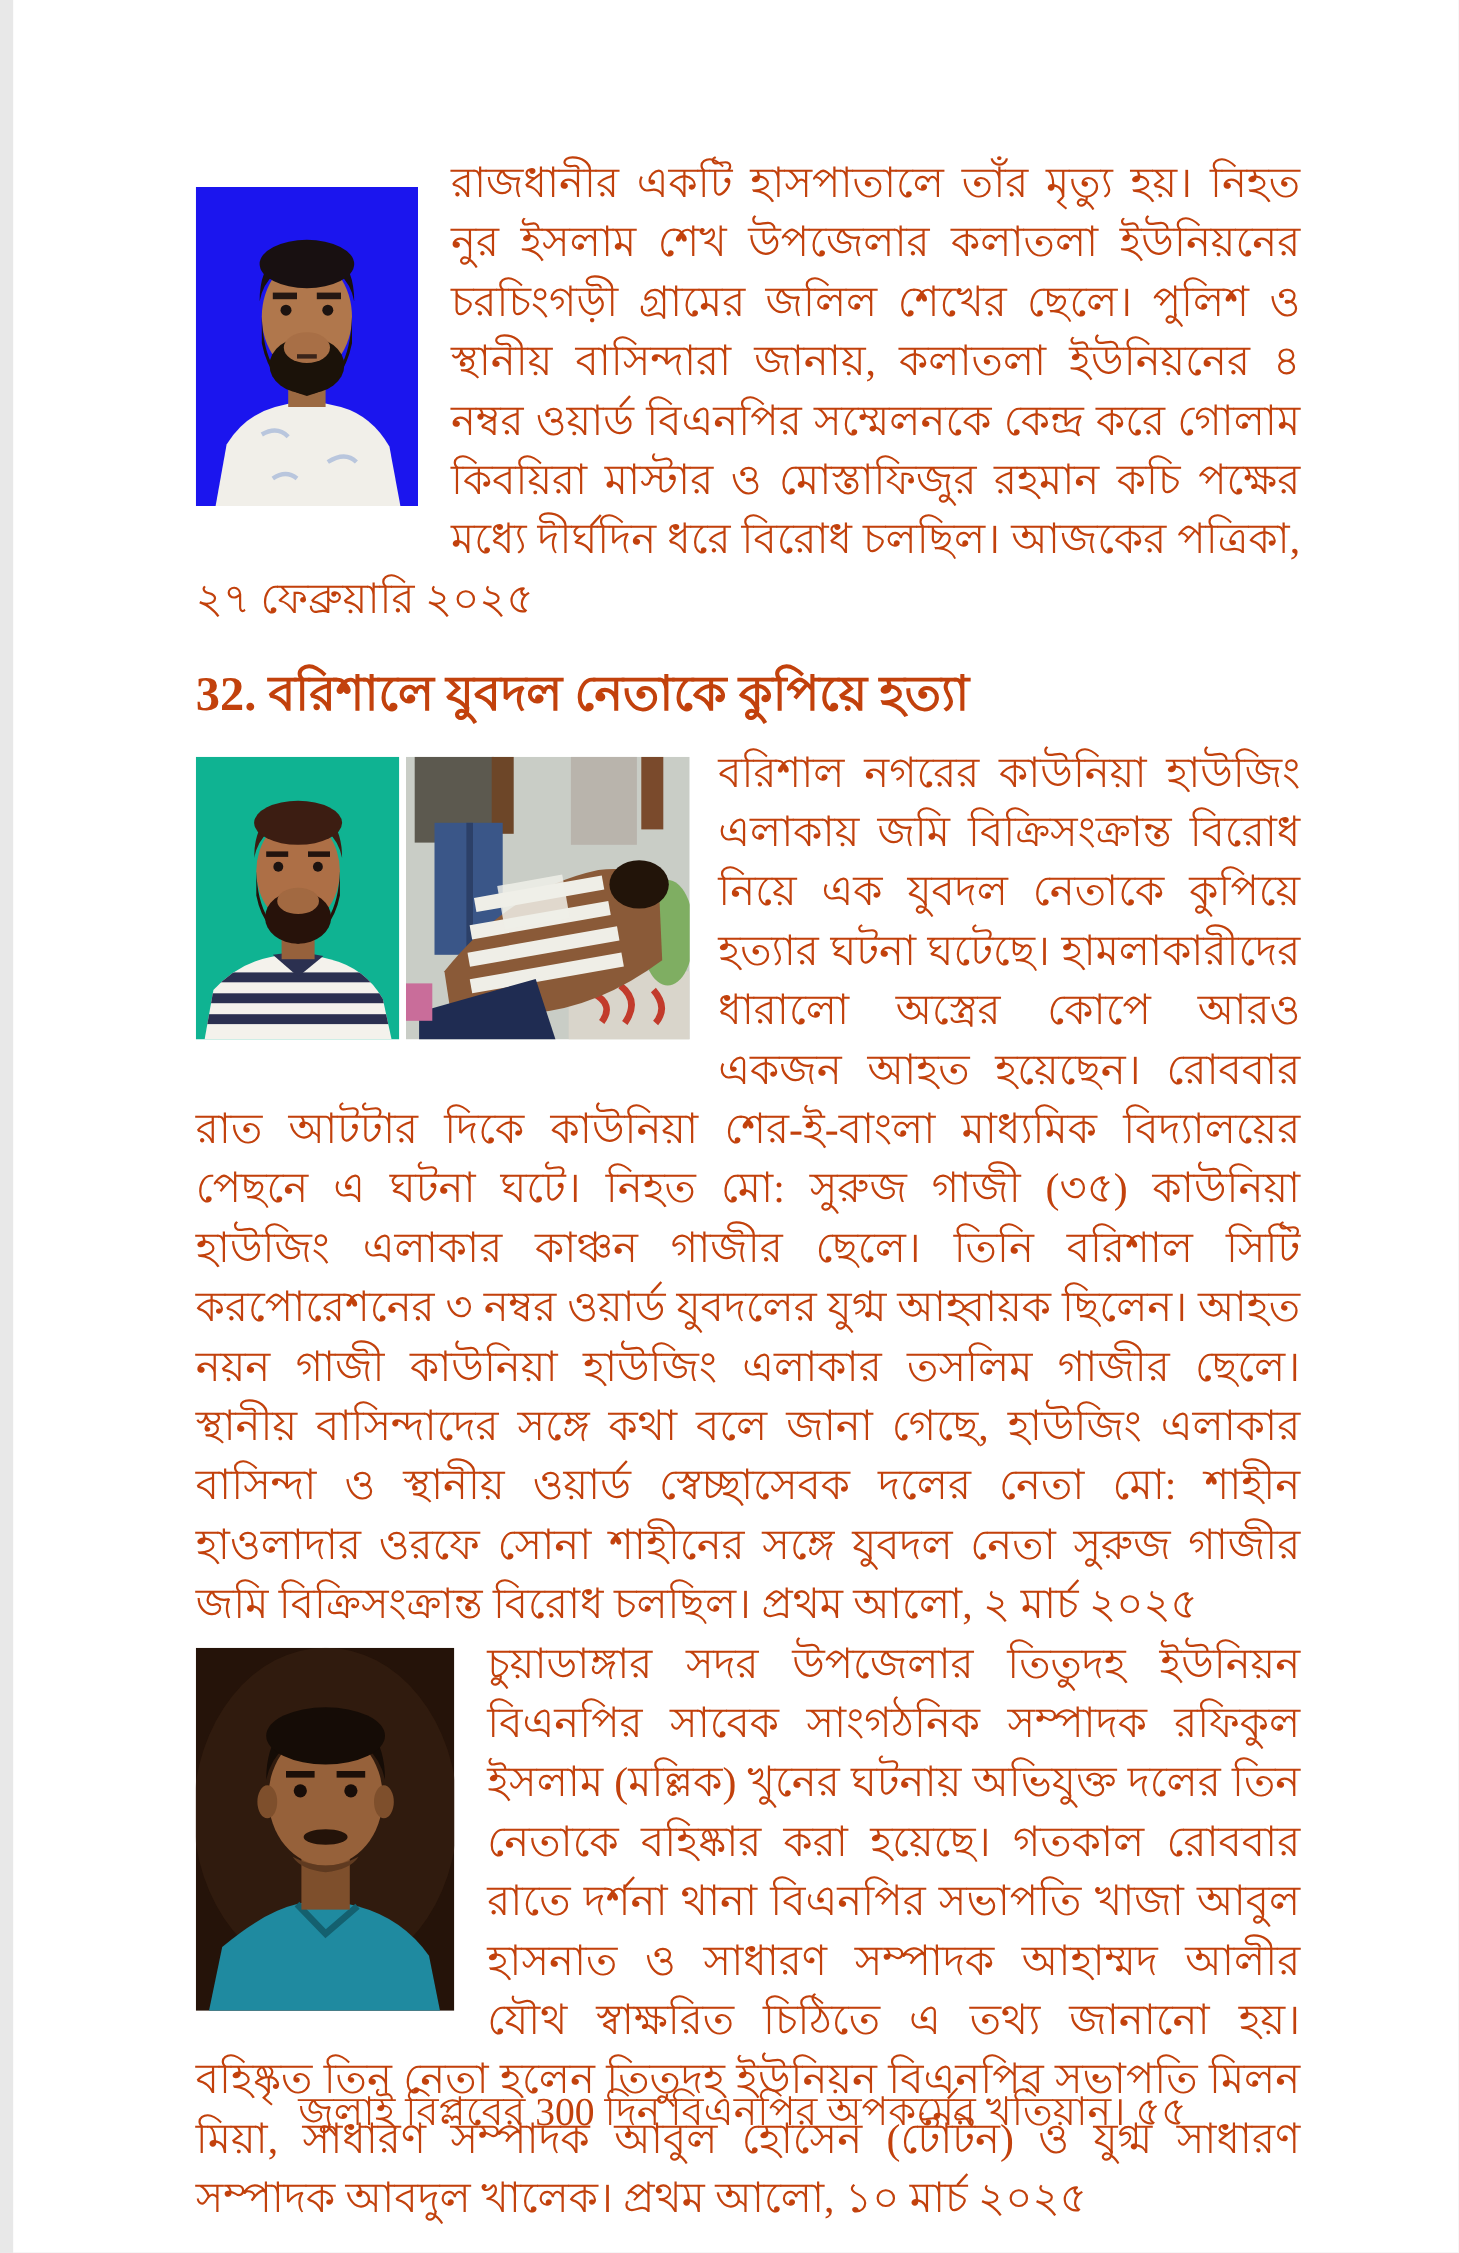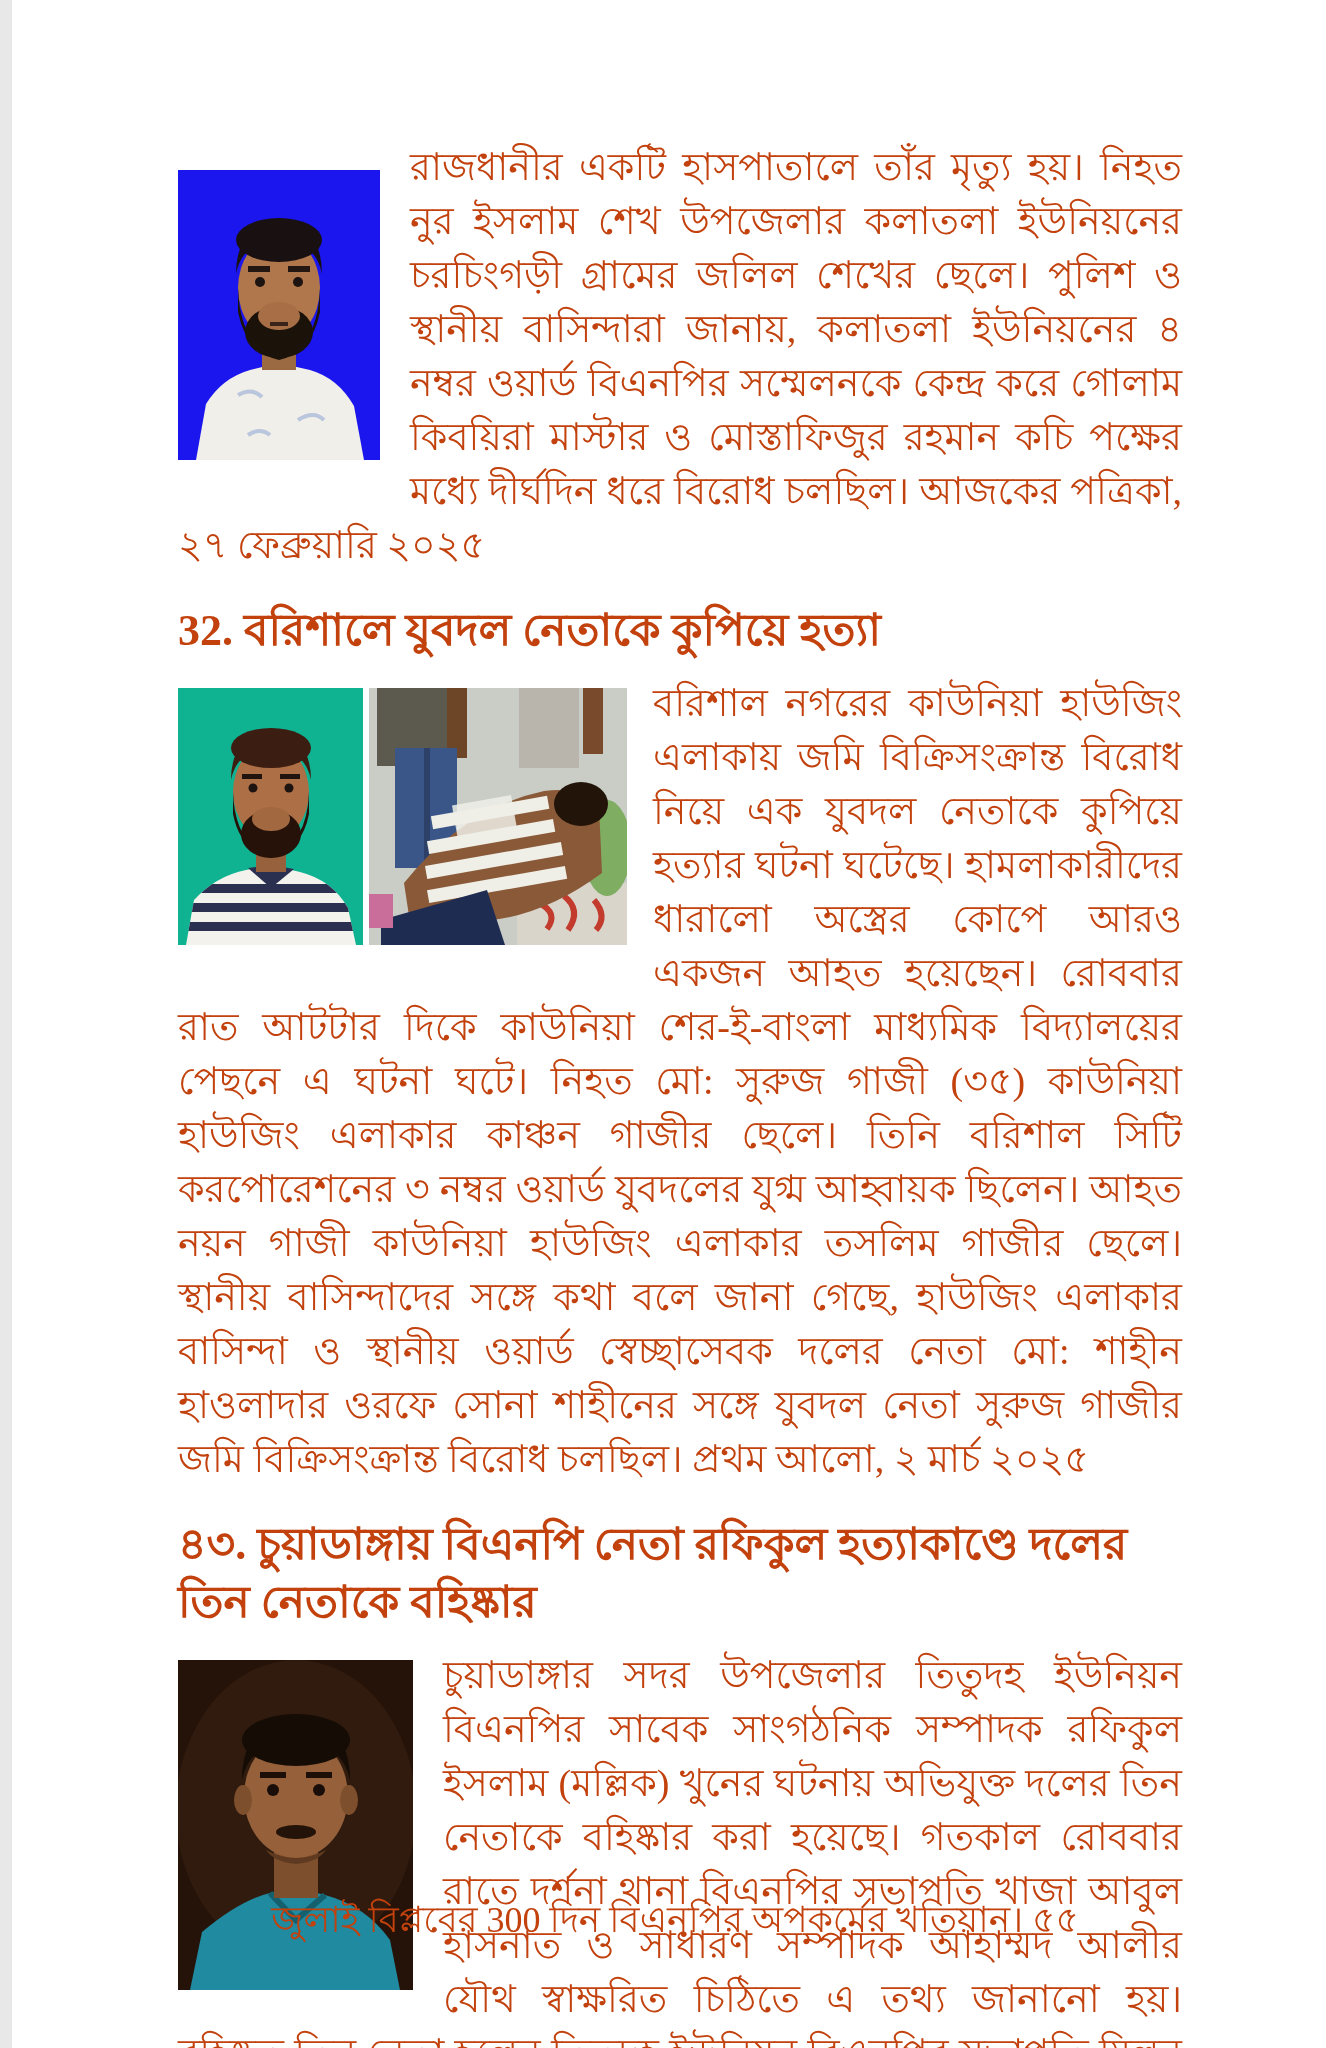--- a/index.html
+++ b/index.html
@@ -105,21 +105,20 @@
           <rect x="86" y="112" width="60" height="40" transform="rotate(-10 116 132)" opacity="0.85"></rect>
         </g>
         <path d="M12,232 L118,202 L136,257 L12,257 Z" fill="#1f2c52"></path>
         <rect x="0" y="206" width="24" height="34" fill="#c96d9a"></rect>
       </svg>
     </div>
     <p class="body-text">বরিশাল নগরের কাউনিয়া হাউজিং এলাকায় জমি বিক্রিসংক্রান্ত বিরোধ নিয়ে এক যুবদল নেতাকে কুপিয়ে হত্যার ঘটনা ঘটেছে। হামলাকারীদের ধারালো অস্ত্রের কোপে আরও একজন আহত হয়েছেন। রোববার রাত আটটার দিকে কাউনিয়া শের-ই-বাংলা মাধ্যমিক বিদ্যালয়ের পেছনে এ ঘটনা ঘটে। নিহত মো: সুরুজ গাজী (৩৫) কাউনিয়া হাউজিং এলাকার কাঞ্চন গাজীর ছেলে। তিনি বরিশাল সিটি করপোরেশনের ৩ নম্বর ওয়ার্ড যুবদলের যুগ্ম আহ্বায়ক ছিলেন। আহত নয়ন গাজী কাউনিয়া হাউজিং এলাকার তসলিম গাজীর ছেলে। স্থানীয় বাসিন্দাদের সঙ্গে কথা বলে জানা গেছে, হাউজিং এলাকার বাসিন্দা ও স্থানীয় ওয়ার্ড স্বেচ্ছাসেবক দলের নেতা মো: শাহীন হাওলাদার ওরফে সোনা শাহীনের সঙ্গে যুবদল নেতা সুরুজ গাজীর জমি বিক্রিসংক্রান্ত বিরোধ চলছিল। প্রথম আলো, ২ মার্চ ২০২৫</p>
   </section>
 
   <section class="entry">
-    <h2 class="heading">৪৩. চুয়াডাঙ্গায় বিএনপি নেতা রফিকুল হত্যাকাণ্ডে দলের তিন নেতাকে বহিষ্কার</h2>
     <div class="photo-frame" style="margin-top:12px;">
       <svg width="235" height="330" viewBox="0 0 235 330" xmlns="http://www.w3.org/2000/svg">
         <rect x="0" y="0" width="235" height="330" fill="#251309"></rect>
         <ellipse cx="118" cy="150" rx="120" ry="150" fill="#3a2313" opacity="0.55"></ellipse>
         <path d="M12,330 L24,272 Q62,240 92,233 L118,228 L147,235 Q188,246 212,280 L222,330 Z" fill="#1f8aa0"></path>
         <path d="M92,233 L118,260 L147,235" fill="none" stroke="#14606f" stroke-width="6"></path>
         <rect x="96" y="186" width="44" height="52" fill="#7e4f2c"></rect>
         <ellipse cx="118" cy="136" rx="52" ry="62" fill="#96613a"></ellipse>
         <path d="M64,120 Q64,62 118,56 Q172,62 172,120 Q164,82 118,78 Q72,82 64,120 Z" fill="#150c06"></path>
         <ellipse cx="118" cy="80" rx="54" ry="26" fill="#150c06"></ellipse>

